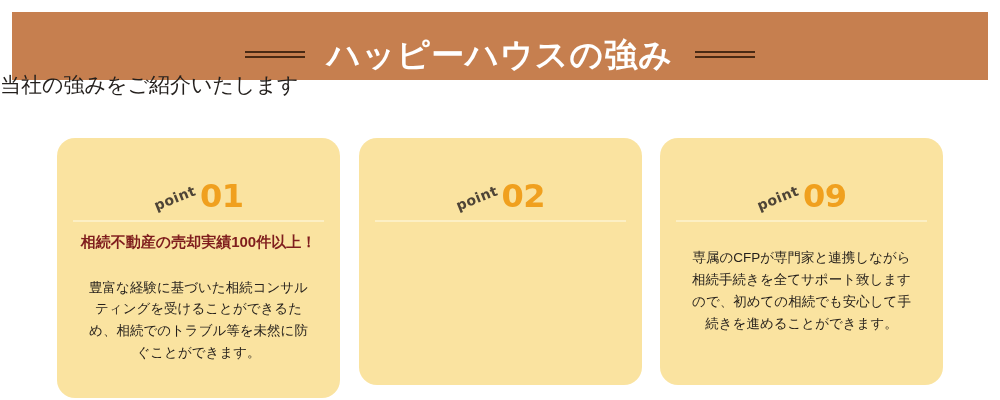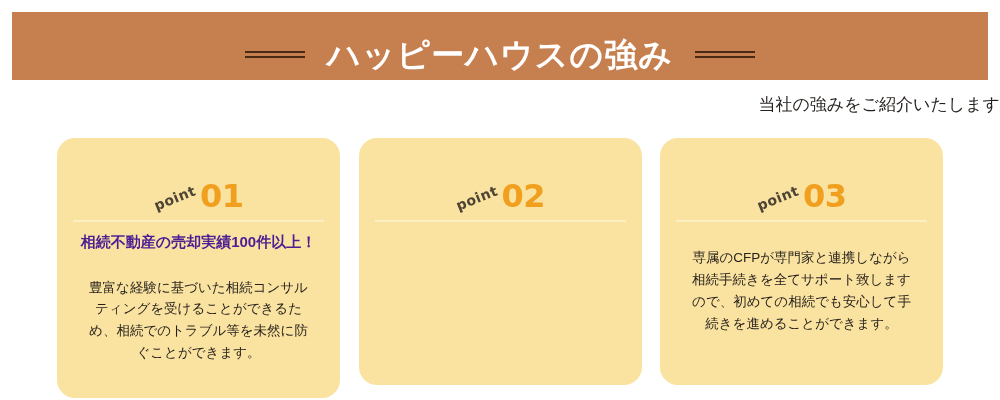--- a/index.html
+++ b/index.html
@@ -59,24 +59,24 @@
     font-weight: bold;
     letter-spacing: 1px;
     line-height: 1;
     white-space: nowrap;
   }
 
   
   .subtitle {
     position: absolute;
     left: 0;
-    top: 94px;
+    top: 71px;
     width: 1000px;
-    text-align: right;
-    font-size: 17px;
+    text-align: left;
+    font-size: 21px;
     color: #231f1c;
     line-height: 1.3;
   }
 
   
   .cards {
     position: absolute;
     left: 57px;
     top: 138px;
     width: 886px;
@@ -128,21 +128,21 @@
     width: 100%;
     height: 2px;
     background: #fcefc4;
     margin: 8px 0 9px 0;
     border: 0;
   }
 
   .card-heading {
     font-size: 15px;
     font-weight: bold;
-    color: #4c1d95;
+    color: #7f1d1d;
     text-align: right;
     line-height: 1.5;
     margin: 0 0 7px 0;
   }
 
   .card-body {
     font-size: 13.5px;
     color: #241f1b;
     text-align: center;
     line-height: 1.62;
@@ -178,19 +178,19 @@
     <div class="point-badge">
       <span class="point-word">point</span>
       <span class="point-num">02</span>
     </div>
     <hr class="card-divider">
   </div>
 
   <div class="card">
     <div class="point-badge">
       <span class="point-word">point</span>
-      <span class="point-num">03</span>
+      <span class="point-num">09</span>
     </div>
     <hr class="card-divider">
     <p class="card-body">専属のCFPが専門家と連携しながら相続手続きを全てサポート致しますので、初めての相続でも安心して手続きを進めることができます。</p>
   </div>
 
 </div>
 
 </body></html>

